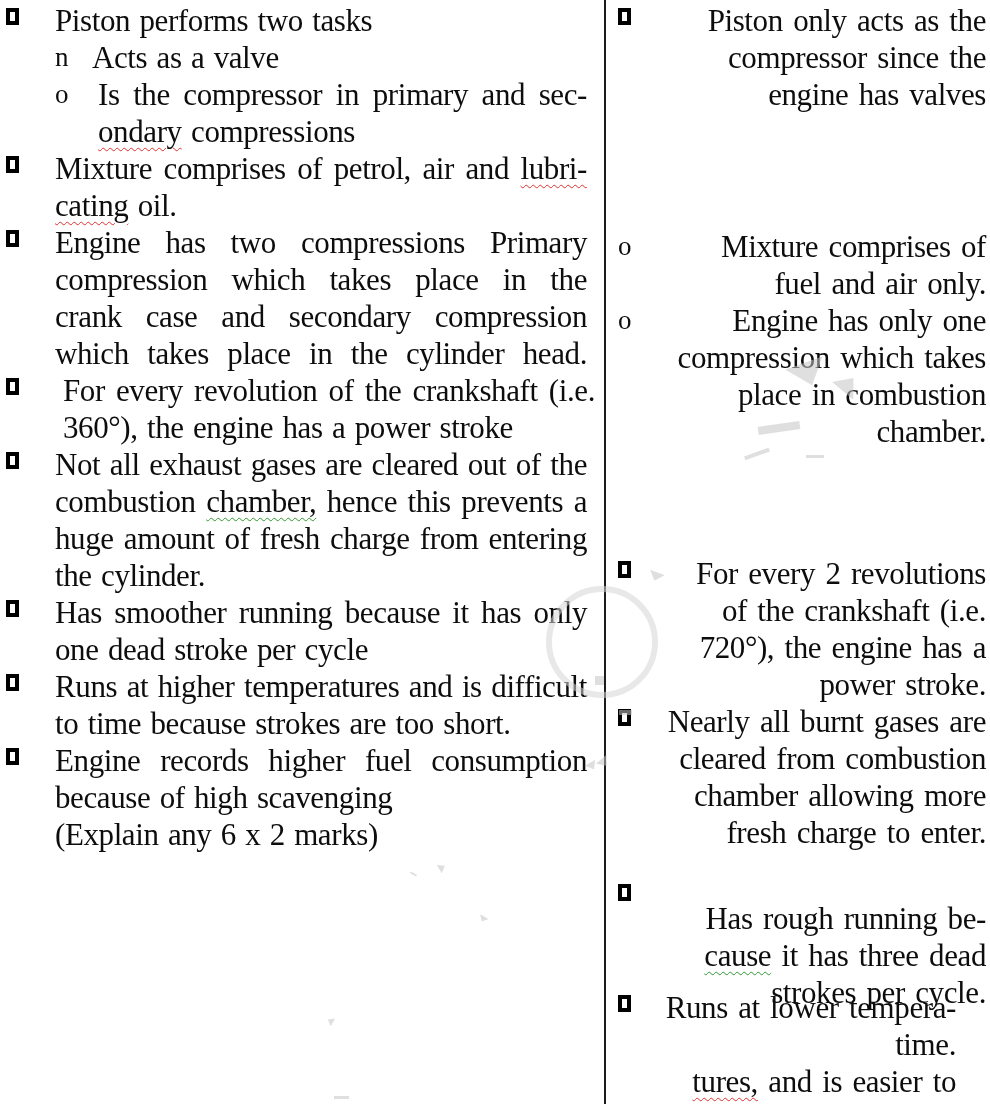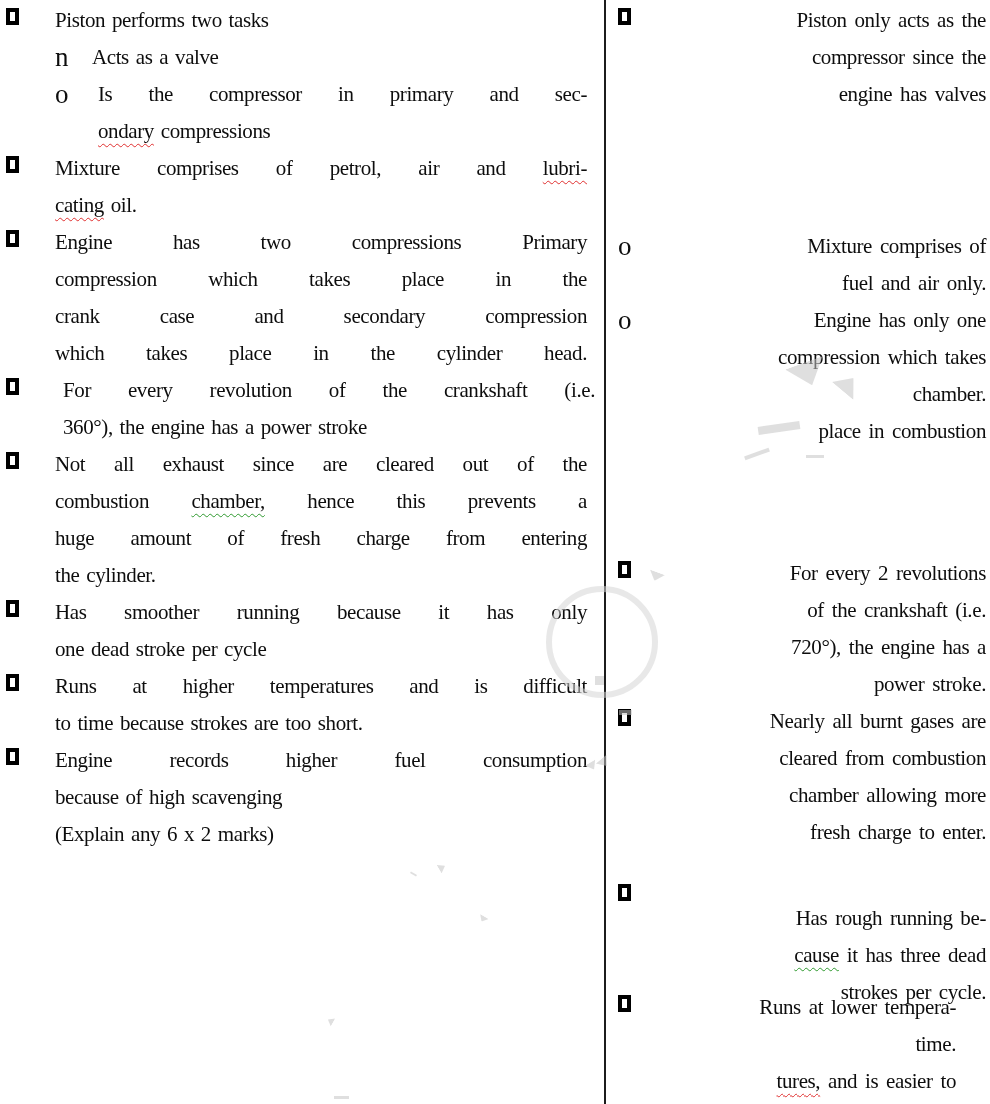--- a/index.html
+++ b/index.html
@@ -9,21 +9,21 @@
     background:#ffffff;
     overflow:hidden;
     font-family:"Liberation Serif","DejaVu Serif",serif;
     color:#0d0d0d;
   }
   .divider{position:absolute;top:0;height:1104px;width:2px;background:#1c1c1c;}
   .col{position:absolute;top:0;left:0;width:100%;height:100%;}
   .textblock{position:absolute;}
   .line{
     height:37px;line-height:37px;
-    font-size:21px;letter-spacing:-0.4px;
+    font-size:31px;letter-spacing:-0.4px;
     white-space:normal;overflow:visible;
     text-align:left;
   }
   .col-left .line{word-spacing:2px;}
   .col-right .line{word-spacing:3px;text-align:right;}
   .line.just{text-align:justify;text-align-last:justify;}
   .sq-bullet{
     position:absolute;width:13px;height:17px;
     box-sizing:border-box;border:4px solid #000;background:#fff;
   }
@@ -77,21 +77,21 @@
         <div class="line just"><span>crank case and secondary compression</span></div>
         <div class="line just"><span>which takes place in the cylinder head.</span></div>
       </div>
       <div class="sq-bullet" style="left: 6px; top: 378px;"></div>
       <div class="textblock" style="left: 55px; top: 372px; width: 532px; margin-left: 8px;">
         <div class="line just"><span>For every revolution of the crankshaft (i.e.</span></div>
         <div class="line"><span>360°), the engine has a power stroke</span></div>
       </div>
       <div class="sq-bullet" style="left: 6px; top: 452px;"></div>
       <div class="textblock" style="left: 55px; top: 446px; width: 532px;">
-        <div class="line just"><span>Not all exhaust since are cleared out of the</span></div>
+        <div class="line just"><span>Not all exhaust gases are cleared out of the</span></div>
         <div class="line just"><span>combustion </span><span class="wavy-green">chamber,</span><span> hence this prevents a</span></div>
         <div class="line just"><span>huge amount of fresh charge from entering</span></div>
         <div class="line"><span>the cylinder.</span></div>
       </div>
       <div class="sq-bullet" style="left: 6px; top: 600px;"></div>
       <div class="textblock" style="left: 55px; top: 594px; width: 532px;">
         <div class="line just"><span>Has smoother running because it has only</span></div>
         <div class="line"><span>one dead stroke per cycle</span></div>
       </div>
       <div class="sq-bullet" style="left: 6px; top: 674px;"></div>
@@ -115,22 +115,22 @@
       </div>
       <div class="letter-bullet" style="left: 618px; top: 228px;">o</div>
       <div class="textblock" style="left: 656px; top: 228px; width: 330px;">
         <div class="line"><span>Mixture comprises of</span></div>
         <div class="line"><span>fuel and air only.</span></div>
       </div>
       <div class="letter-bullet" style="left: 618px; top: 302px;">o</div>
       <div class="textblock" style="left: 656px; top: 302px; width: 330px;">
         <div class="line"><span>Engine has only one</span></div>
         <div class="line"><span>compression which takes</span></div>
+        <div class="line"><span>place in combustion</span></div>
         <div class="line"><span>chamber.</span></div>
-        <div class="line"><span>place in combustion</span></div>
       </div>
       <div class="sq-bullet" style="left: 618px; top: 561px;"></div>
       <div class="textblock" style="left: 656px; top: 555px; width: 330px;">
         <div class="line"><span>For every 2 revolutions</span></div>
         <div class="line"><span>of the crankshaft (i.e.</span></div>
         <div class="line"><span>720°), the engine has a</span></div>
         <div class="line"><span>power stroke.</span></div>
       </div>
       <div class="sq-bullet" style="left: 618px; top: 709px;"></div>
       <div class="textblock" style="left: 656px; top: 703px; width: 330px;">

